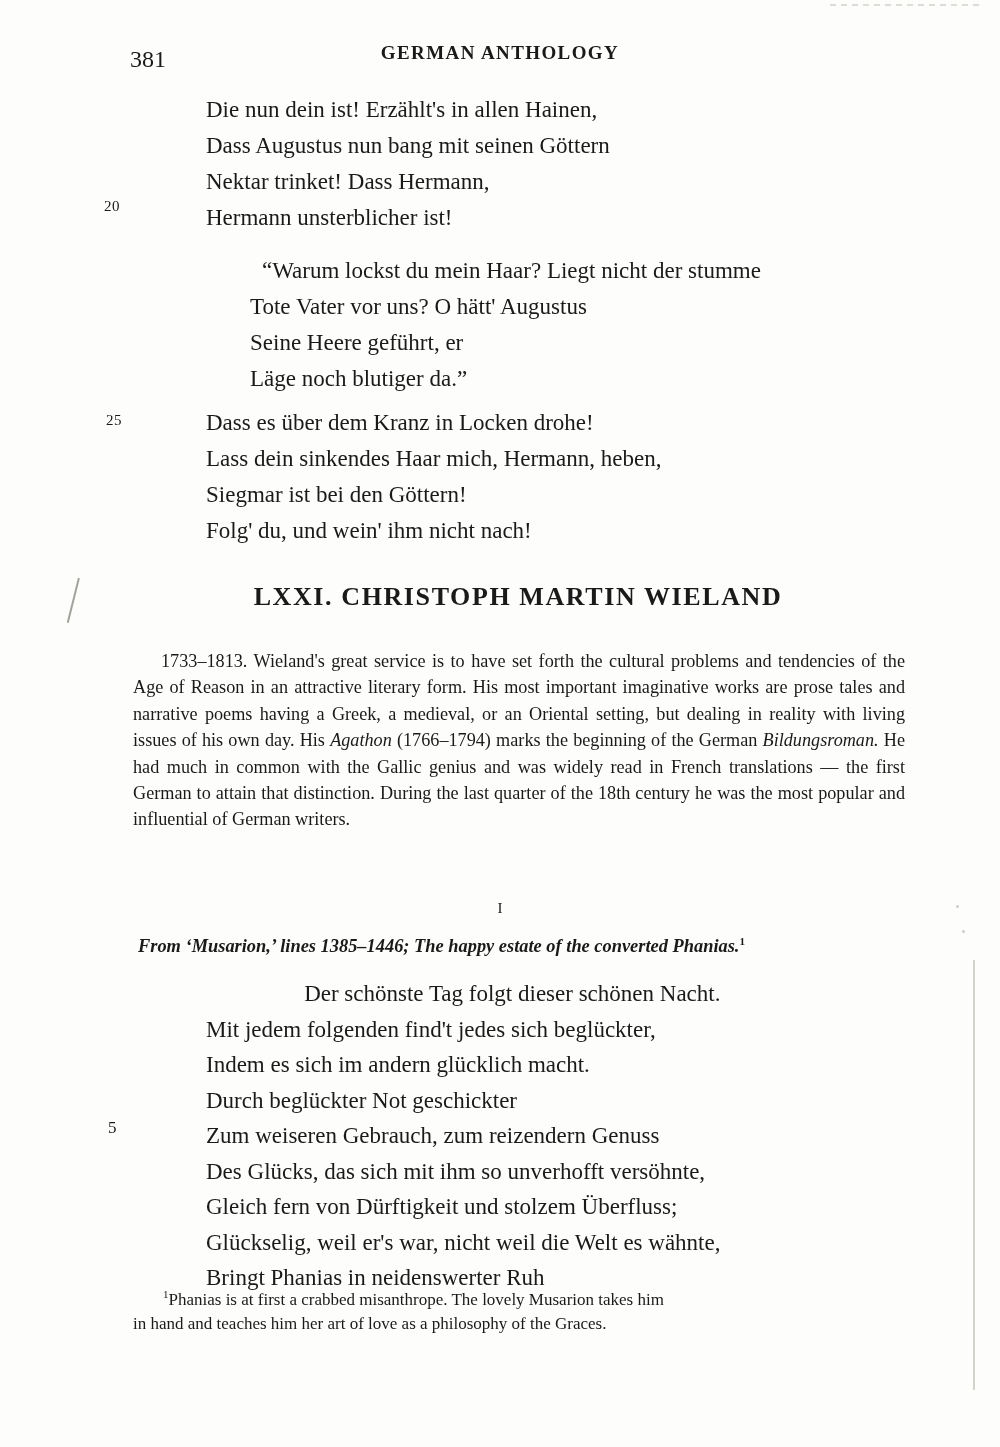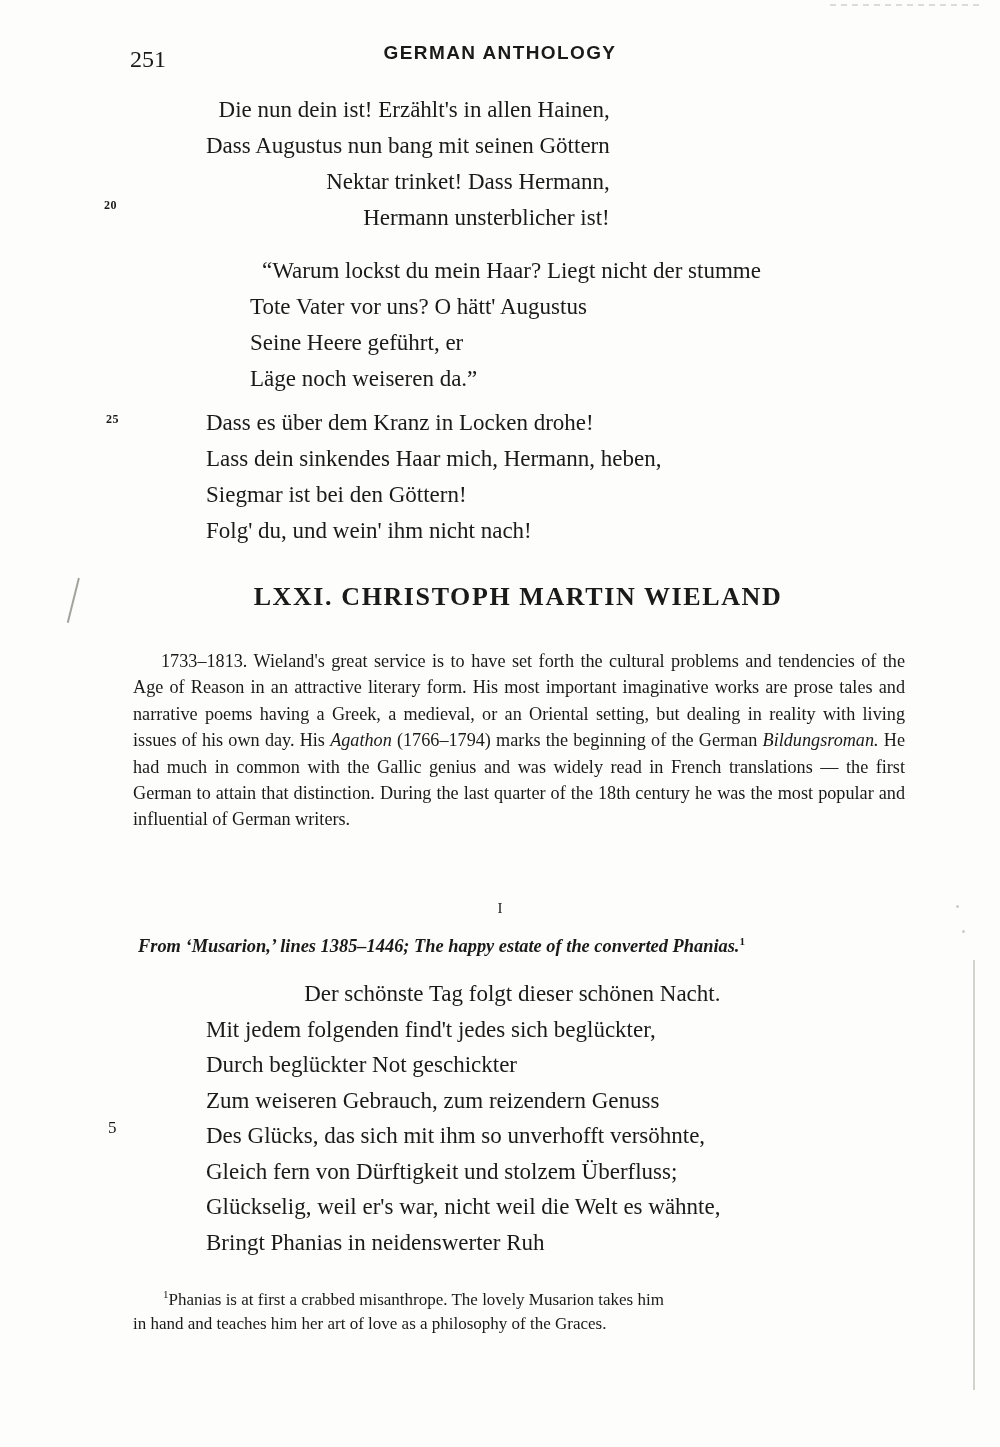--- a/index.html
+++ b/index.html
@@ -58,21 +58,21 @@
     opacity: .7;
   }
 
   
   .running-head {
     position: absolute;
     top: 42px;
     left: 0;
     width: 100%;
     text-align: center;
-    font-family: Liberation Sans, sans-serif;
+    font-family: Liberation Serif, serif;
     font-weight: bold;
     font-size: 19px;
     letter-spacing: 1.4px;
   }
   .folio {
     position: absolute;
     top: 46px;
     left: 130px;
     font-size: 24px;
     font-family: "Liberation Serif", serif;
@@ -84,22 +84,22 @@
     left: 206px;
     font-size: 23px;
     line-height: 36px;
     white-space: nowrap;
   }
   .verse .line { position: relative; }
   .verse .line.indent { padding-left: 12px; }
 
   .linenum {
     position: absolute;
-    font-size: 12px;
-    font-weight: bold;
+    font-size: 15px;
+    font-weight: normal;
     letter-spacing: .5px;
   }
 
   
   .section-title {
     position: absolute;
     top: 582px;
     left: 18px;
     width: 100%;
     text-align: center;
@@ -161,38 +161,38 @@
 <body>
 
 <div class="page">
 
   <div class="scan-edge-top"></div>
   <div class="scan-edge-right"></div>
   <div class="scan-mark-left"></div>
   <div class="scan-speck" style="top:930px;left:962px;"></div>
   <div class="scan-speck" style="top:905px;left:956px;"></div>
 
-  <div class="folio">251</div>
+  <div class="folio">381</div>
   <div class="running-head">GERMAN ANTHOLOGY</div>
 
   <div class="linenum" style="top:198px;left:104px;">20</div>
   <div class="linenum" style="top:412px;left:106px;text-align:center;">25</div>
 
-  <div class="verse" style="top:92px;text-align:right;">
+  <div class="verse" style="top:92px;">
     <div class="line">Die nun dein ist!   Erzählt's in allen Hainen,</div>
     <div class="line">Dass Augustus nun bang mit seinen Göttern</div>
     <div class="line">Nektar trinket!   Dass Hermann,</div>
     <div class="line">Hermann unsterblicher ist!</div>
   </div>
 
   <div class="verse" style="top:253px;margin-left:44px;">
     <div class="line indent">“Warum lockst du mein Haar?   Liegt nicht der stumme</div>
     <div class="line">Tote Vater vor uns?   O hätt' Augustus</div>
     <div class="line">Seine Heere geführt, er</div>
-    <div class="line">Läge noch weiseren da.”</div>
+    <div class="line">Läge noch blutiger da.”</div>
   </div>
 
   <div class="verse" style="top:405px;">
     <div class="line">Dass es über dem Kranz in Locken drohe!</div>
     <div class="line">Lass dein sinkendes Haar mich, Hermann, heben,</div>
     <div class="line">Siegmar ist bei den Göttern!</div>
     <div class="line">Folg' du, und wein' ihm nicht nach!</div>
   </div>
 
   <div class="section-title">LXXI.  CHRISTOPH  MARTIN  WIELAND</div>
@@ -206,20 +206,21 @@
 
   <div class="source-line">
     <span>From ‘Musarion,’ lines 1385–1446;  The happy estate of the converted Phanias.</span><sup>1</sup>
   </div>
 
   <div class="linenum" style="top:1118px;left:108px;font-weight:normal;font-size:17px;">5</div>
 
   <div class="verse" style="top:976px;line-height:35.5px;">
     <div class="line" style="padding-left:30px;text-align:right;">Der schönste Tag folgt dieser schönen Nacht.</div>
     <div class="line">Mit jedem folgenden find't jedes sich beglückter,</div>
+    <div class="line">Indem es sich im andern glücklich macht.</div>
     <div class="line">Durch beglückter Not geschickter</div>
     <div class="line">Zum weiseren Gebrauch, zum reizendern Genuss</div>
     <div class="line">Des Glücks, das sich mit ihm so unverhofft versöhnte,</div>
     <div class="line">Gleich fern von Dürftigkeit und stolzem Überfluss;</div>
     <div class="line">Glückselig, weil er's war, nicht weil die Welt es wähnte,</div>
     <div class="line">Bringt Phanias in neidenswerter Ruh</div>
   </div>
 
   <div class="footnote">
     <span class="fn-indent"></span><sup>1</sup><span>Phanias is at first a crabbed misanthrope.   The lovely Musarion takes him</span><br>

